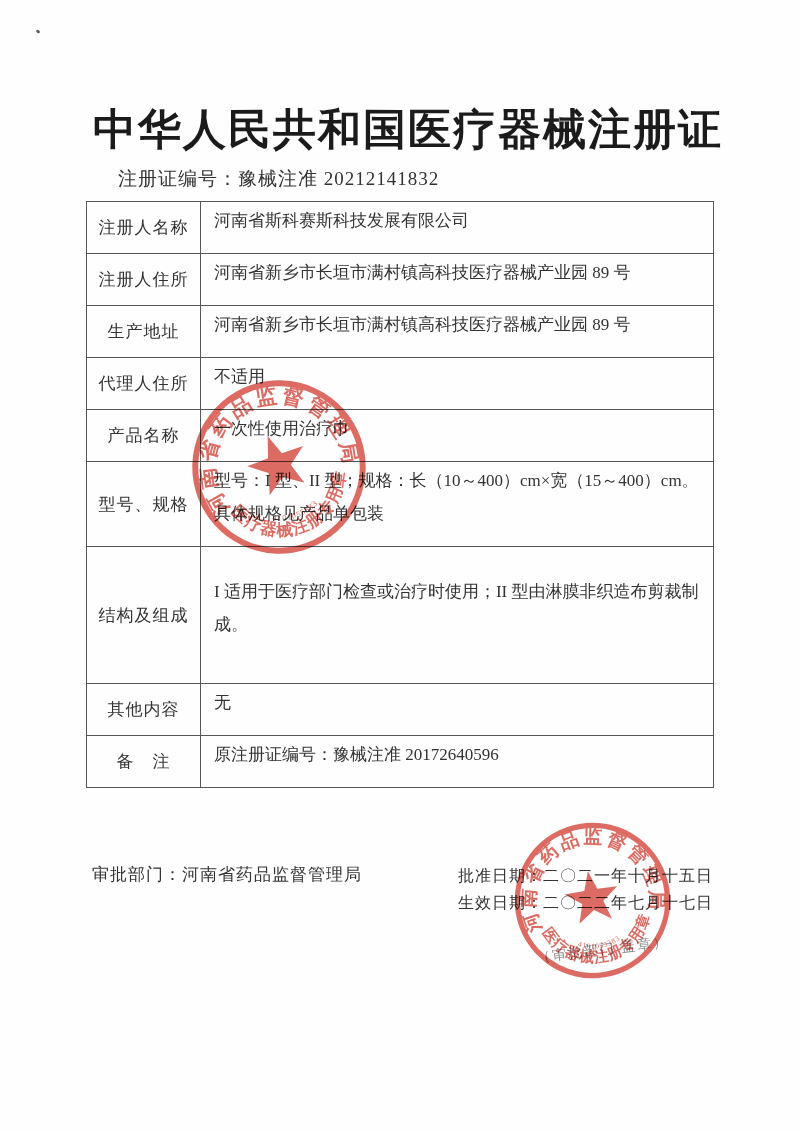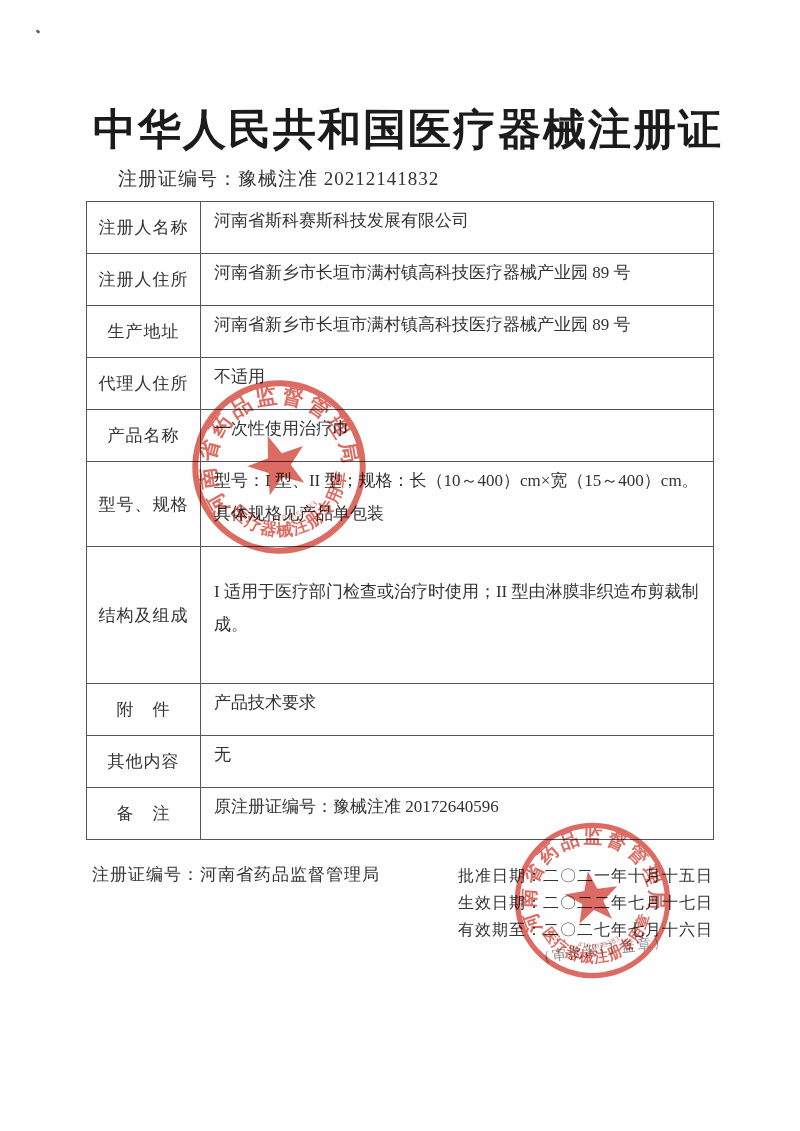--- a/index.html
+++ b/index.html
@@ -78,41 +78,36 @@
         <td class="value">一次性使用治疗巾</td>
       </tr>
       <tr class="r7">
         <td class="label">型号、规格</td>
         <td class="value">型号：I 型、II 型；规格：长（10～400）cm×宽（15～400）cm。具体规格见产品单包装</td>
       </tr>
       <tr class="r8">
         <td class="label">结构及组成</td>
         <td class="value">I 适用于医疗部门检查或治疗时使用；II 型由淋膜非织造布剪裁制成。</td>
       </tr>
-      <tr class="r10">
-        <td class="label">附　件</td>
-        <td class="value">产品技术要求</td>
-      </tr>
       <tr class="r11">
         <td class="label">其他内容</td>
         <td class="value">无</td>
       </tr>
       <tr class="r12">
         <td class="label">备　注</td>
         <td class="value">原注册证编号：豫械注准 20172640596</td>
       </tr>
     </tbody>
   </table>
 
-  <div class="dept-line">注册证编号：河南省药品监督管理局</div>
+  <div class="dept-line">审批部门：河南省药品监督管理局</div>
 
   <div class="dates">
     <div>批准日期：二〇二一年十月十五日</div>
     <div>生效日期：二〇二二年七月十七日</div>
-    <div>有效期至：二〇二七年七月十六日</div>
   </div>
 
   <div class="seal-note">（审批部门 盖章）</div>
 
   <svg class="seal-defs" aria-hidden="true">
     <defs>
       <symbol id="sealSym" viewBox="0 0 200 200">
         <circle cx="100" cy="100" r="91" fill="none" stroke="currentColor" stroke-width="6.5"></circle>
         <polygon fill="currentColor" points="100,64 108,87 132.3,87.5 112.9,102.2 120,125.5 100,111.6 80,125.5 87.1,102.2 67.7,87.5 92,87"></polygon>
         <path id="sealTopArc" d="M 36.6,129.6 A 70,70 0 1 1 163.4,129.6" fill="none"></path>

